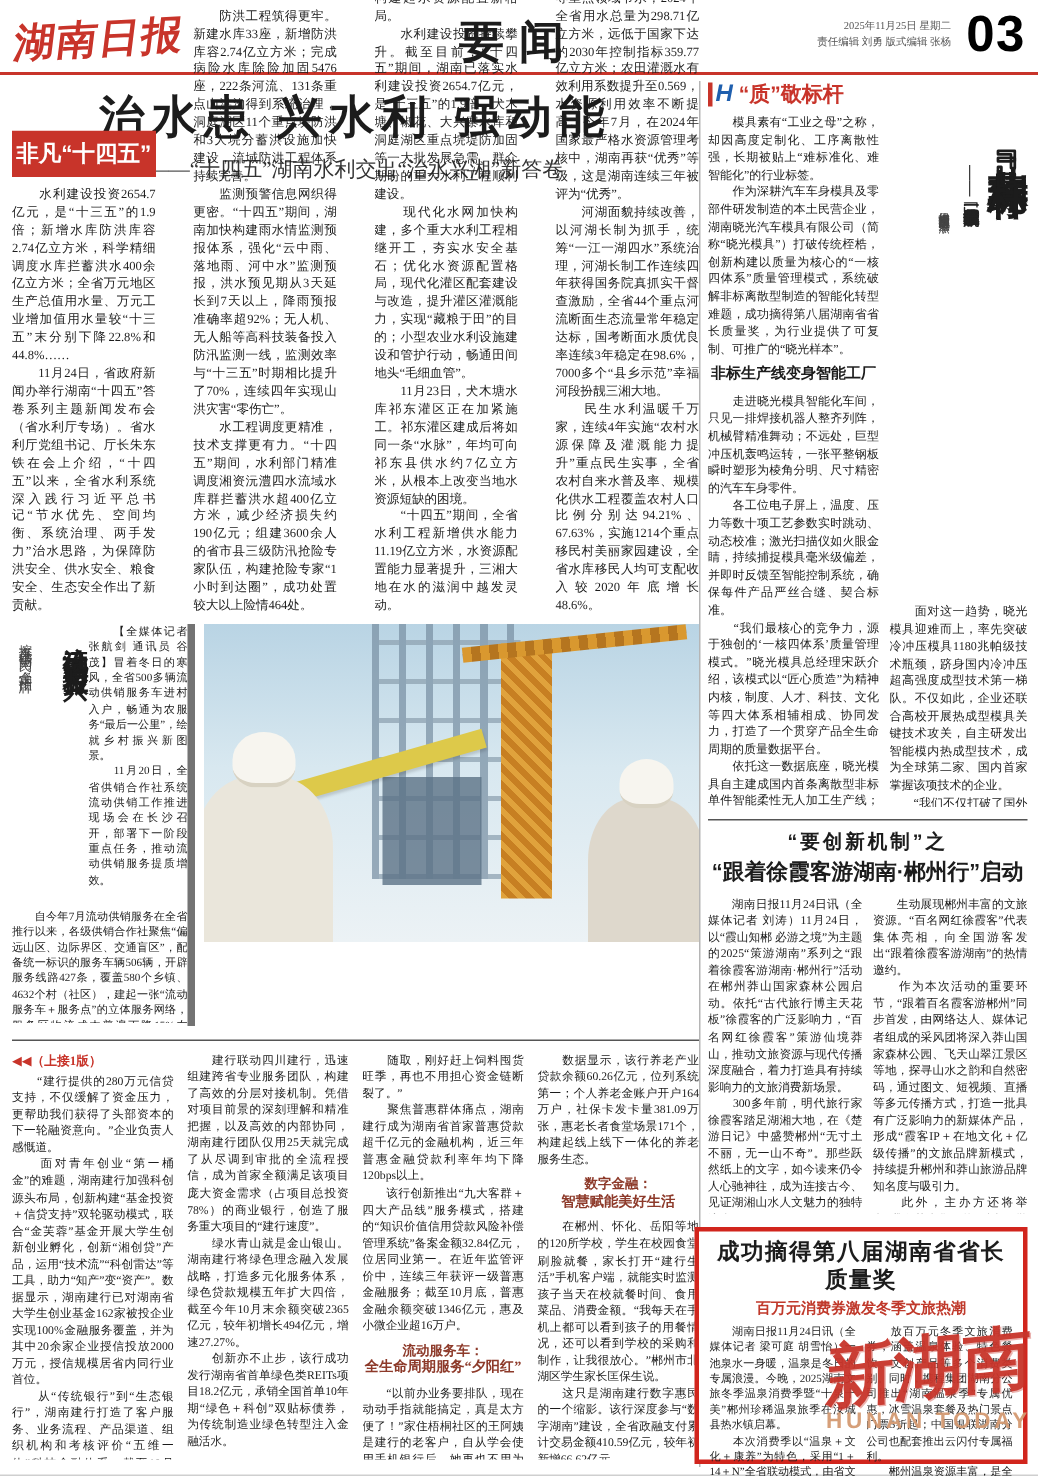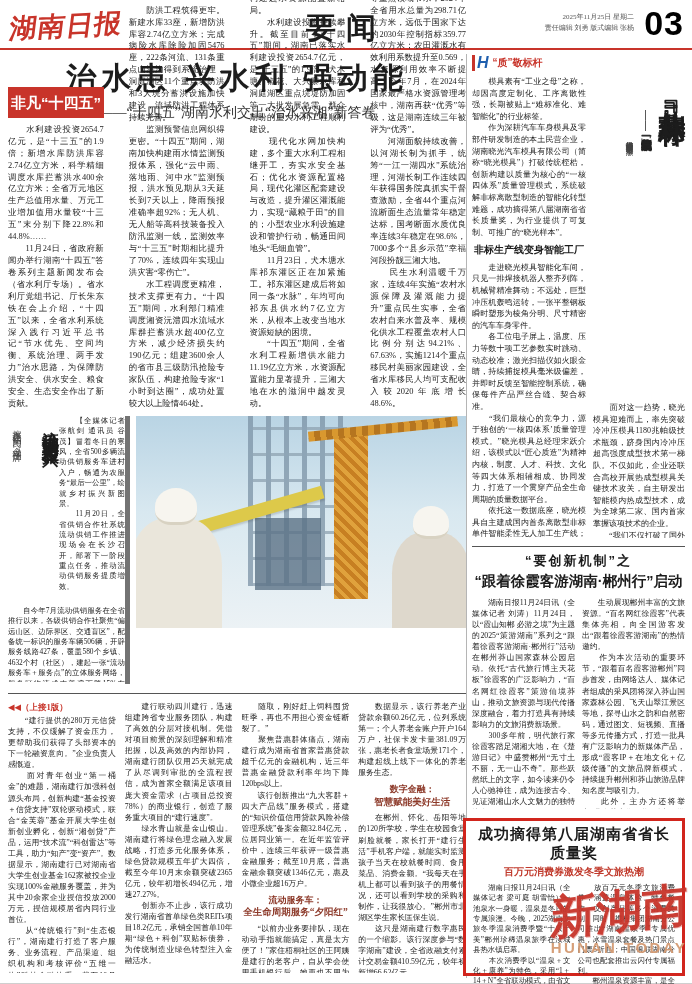--- a/index.html
+++ b/index.html
@@ -66,21 +66,21 @@
   .divider-v{position:absolute;left:466px;top:54px;height:924px;border-left:1px solid #b5b5b5;}
   .divider-h1{position:absolute;left:8px;top:693px;width:458px;border-top:1.5px solid #555;}
   .divider-h2{position:absolute;left:472px;top:546px;width:213px;border-top:1.5px solid #555;}
   .page-bottom-line{position:absolute;left:0;bottom:0;width:692px;border-top:1px solid #cfcfcf;}
   
   .art-xg{position:absolute;left:472px;top:54px;width:213px;height:488px;}
   .brand{display:flex;align-items:center;gap:4px;height:18px;margin-bottom:4px;}
   .brand-h{color:#1f5fae;font-weight:bold;font-size:16px;font-style:italic;
            font-family:"Liberation Sans","DejaVu Sans",sans-serif;
            border-left:3px solid #c8342a;padding-left:2px;line-height:1;}
-  .brand-t{color:#c8342a;font-weight:bold;font-size:10px;
+  .brand-t{color:#c8342a;font-weight:bold;font-size:14px;
            font-family:"Liberation Sans","DejaVu Sans",sans-serif;}
   .xg-cols{display:flex;gap:7px;height:462px;}
   .xg-left{flex:1;overflow:hidden;font-size:8px;line-height:1.45;}
   .xg-left .subhead{font-size:10px;}
   .xg-right{width:92px;display:flex;flex-direction:column;}
   .vhead-wrap{display:flex;flex-direction:row-reverse;justify-content:flex-start;height:322px;gap:6px;}
   .vhead{writing-mode:vertical-rl;font-size:27px;font-weight:bold;line-height:1;margin-top:14px;
          font-family:"Liberation Sans","DejaVu Sans",sans-serif;letter-spacing:1px;}
   .vsub{writing-mode:vertical-rl;font-size:10.5px;font-weight:bold;color:#222;margin-top:34px;line-height:1.15;}
   .vbyline{writing-mode:vertical-rl;font-size:7.5px;color:#444;margin-top:60px;}

